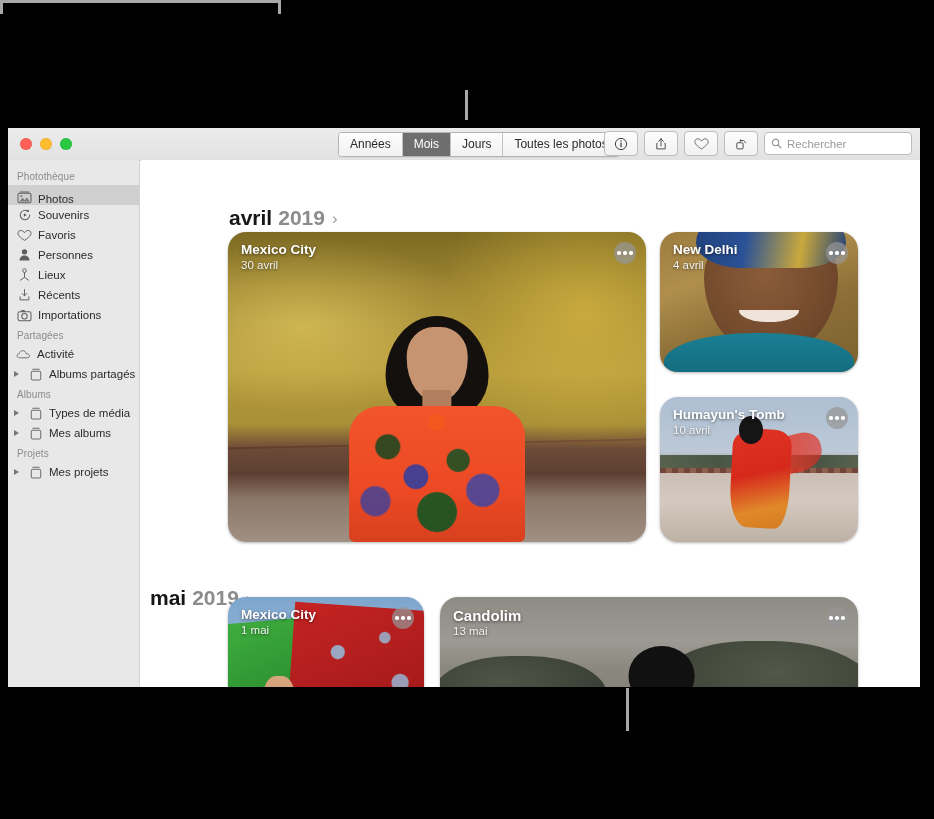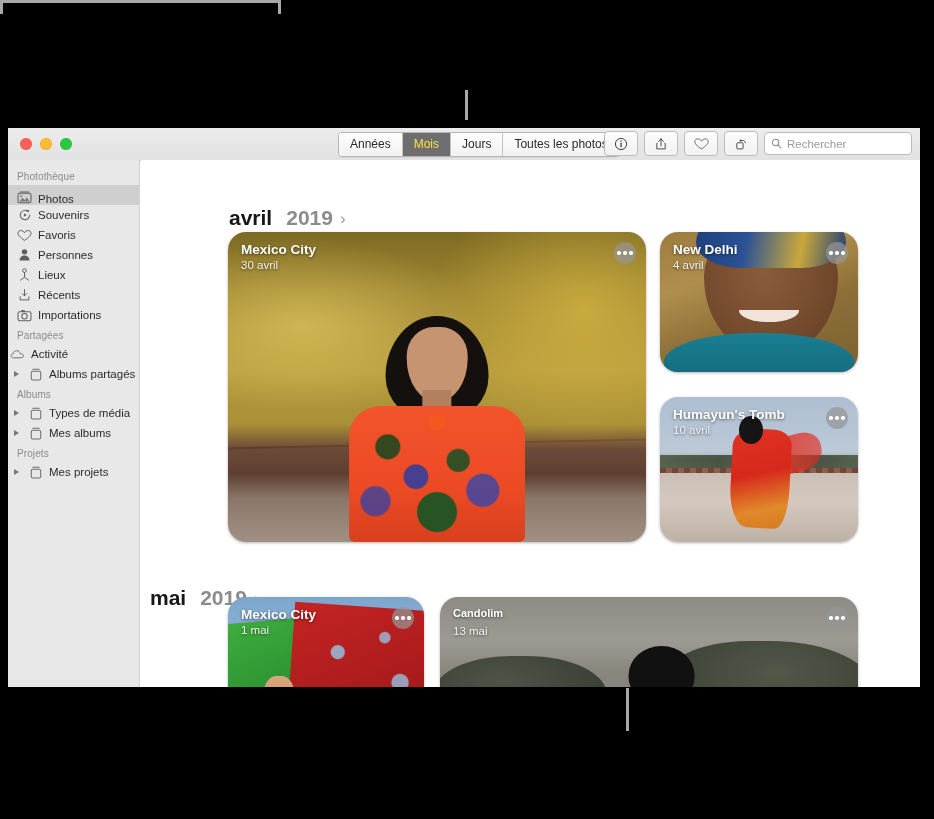--- a/index.html
+++ b/index.html
@@ -63,21 +63,21 @@
     box-shadow: 0 1px 0 rgba(0,0,0,0.05);
   }
   .seg {
     padding: 0 11px; height: 23px; line-height: 23px;
     font-size: 12px; color: #2a2a2a;
     background: linear-gradient(#fdfdfd, #f2f2f2);
     border-right: 1px solid #c2c2c2;
     white-space: nowrap;
   }
   .seg:last-child { border-right: none; }
-  .seg.active { background: #6e6e6e; color: #fde047; }
+  .seg.active { background: #6e6e6e; color: #ffffff; }
 
   
   #tb-right {
     position: absolute; right: 8px; top: 4px;
     height: 23px; display: flex; align-items: center; gap: 6px;
   }
   .tbtn {
     width: 32px; height: 23px; border-radius: 4px;
     border: 1px solid #bcbcbc;
     background: linear-gradient(#fdfdfd, #f1f1f1);
@@ -134,21 +134,21 @@
     position: absolute; left: 133px; top: 32px;
     width: 779px; height: 527px;
     background: #fff; overflow: hidden;
   }
   .month-header {
     font-size: 21px; font-weight: bold;
     padding: 12px 0 8px 88px;
     display: flex; align-items: baseline;
   }
   .m-name { color: #161616; margin-top: 34px; }
-  .m-year { color: #8c8c8c; margin-left: 14px; }
+  .m-year { color: #8c8c8c; margin-left: 6px; }
   .m-chev {
     margin-left: 7px; color: #9e9e9e; font-size: 17px;
     font-weight: normal; position: relative; top: -1px;
   }
 
   .card {
     position: absolute;
     border-radius: 18px;
     overflow: hidden;
     box-shadow: 0 1px 3px rgba(0,0,0,0.30);
@@ -466,21 +466,21 @@
             <rect x="1" y="3" width="14" height="9.6" rx="1.8" fill="none" stroke="#5f5f5f" stroke-width="1.1"></rect>
             <circle cx="8" cy="7.8" r="2.9" fill="none" stroke="#5f5f5f" stroke-width="1.1"></circle>
             <rect x="4.4" y="1.2" width="4" height="1.8" rx="0.7" fill="#5f5f5f"></rect>
           </svg>
         </span>
         <span class="sb-label">Importations</span>
       </div>
 
       <div class="sb-header">Partagées</div>
 
-      <div class="sb-item" style="padding-left:2px">
+      <div class="sb-item" style="padding-left:8px">
         <span class="sb-ico">
           <svg width="15" height="11" viewBox="0 0 16 12">
             <path d="M3.6 9.6 C1.9 9.6 1 8.5 1 7.3 C1 6.1 2 5.1 3.3 5.1 C3.6 3.1 5.2 1.8 7.1 1.8 C9.2 1.8 10.7 3.3 10.9 5.2 C12.8 5.2 14.6 6 14.6 7.5 C14.6 8.8 13.4 9.6 11.8 9.6 Z" fill="none" stroke="#6e6e6e" stroke-width="1.05" stroke-linejoin="round"></path>
           </svg>
         </span>
         <span class="sb-label">Activité</span>
       </div>
 
       <div class="sb-item nested">
         <span class="disclosure"></span>
@@ -618,21 +618,21 @@
 
           <div class="cd-house"></div>
           <div class="cd-tower"></div>
           <div class="cd-trees-l"></div>
           <div class="cd-trees-r"></div>
           <div class="cd-figure">
             <div class="cd-hair"></div>
 
           </div>
         </div>
-        <div class="card-title" style="font-size:11px">Candolim</div>
+        <div class="card-title" style="font-size:15px">Candolim</div>
         <div class="card-date" style="top:28px">13 mai</div>
         <div class="more-btn">
             <i></i>
             <i></i>
             <i></i>
           </div>
       </div>
 
     </div>
   </div>

